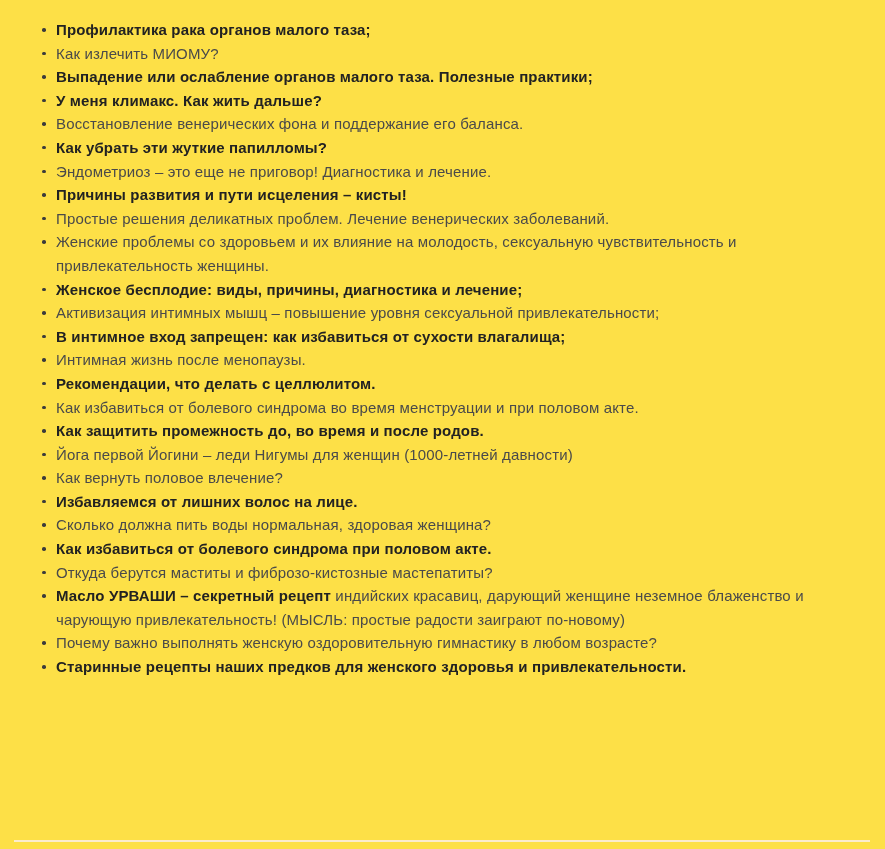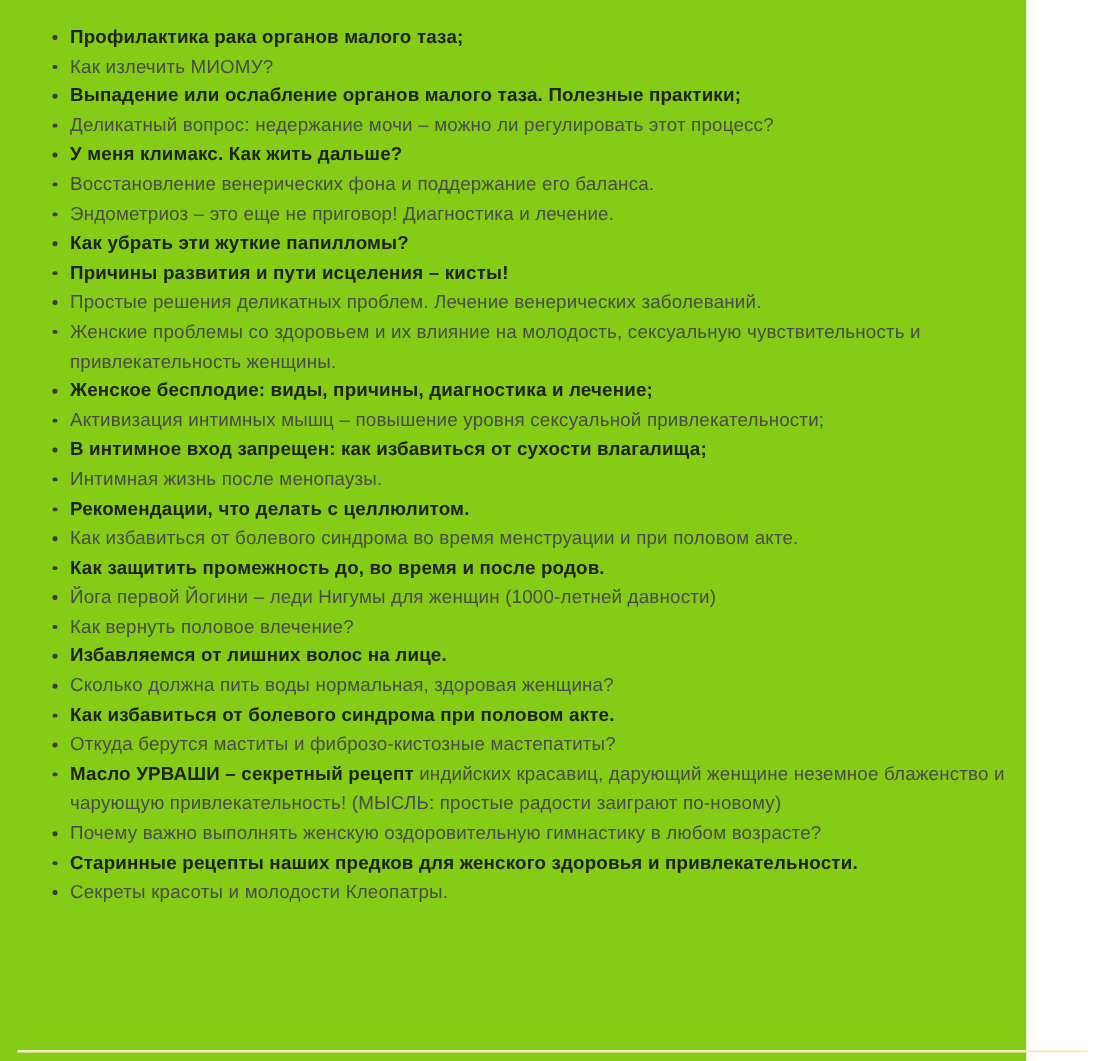--- a/index.html
+++ b/index.html
@@ -9,24 +9,24 @@
   }
   body {
     width: 885px;
     height: 849px;
     font-family: "Liberation Sans", "DejaVu Sans", sans-serif;
     overflow: hidden;
   }
 
   .page {
     position: relative;
-    width: 821px;
+    width: 885px;
     height: 849px;
     box-sizing: border-box;
-    background: #84cc16;
+    background: #fde047;
   }
 
   .topic-list {
     list-style: none;
     margin: 0;
     padding: 18px 15px 0 42px;
   }
 
   .topic-item {
     position: relative;
@@ -77,42 +77,40 @@
 </style>
 </head>
 <body>
 
 <div class="page">
 
   <ul class="topic-list">
       <li class="topic-item bold">Профилактика рака органов малого таза;</li>
       <li class="topic-item">Как излечить МИОМУ?</li>
       <li class="topic-item bold">Выпадение или ослабление органов малого таза. Полезные практики;</li>
-      <li class="topic-item">Деликатный вопрос: недержание мочи – можно ли регулировать этот процесс?</li>
       <li class="topic-item bold">У меня климакс. Как жить дальше?</li>
       <li class="topic-item">Восстановление венерических фона и поддержание его баланса.</li>
+      <li class="topic-item bold">Как убрать эти жуткие папилломы?</li>
       <li class="topic-item">Эндометриоз – это еще не приговор! Диагностика и лечение.</li>
-      <li class="topic-item bold">Как убрать эти жуткие папилломы?</li>
       <li class="topic-item bold">Причины развития и пути исцеления – кисты!</li>
       <li class="topic-item">Простые решения деликатных проблем. Лечение венерических заболеваний.</li>
       <li class="topic-item">Женские проблемы со здоровьем и их влияние на молодость, сексуальную чувствительность и привлекательность женщины.</li>
       <li class="topic-item bold">Женское бесплодие: виды, причины, диагностика и лечение;</li>
       <li class="topic-item">Активизация интимных мышц – повышение уровня сексуальной привлекательности;</li>
       <li class="topic-item bold">В интимное вход запрещен: как избавиться от сухости влагалища;</li>
       <li class="topic-item">Интимная жизнь после менопаузы.</li>
       <li class="topic-item bold">Рекомендации, что делать с целлюлитом.</li>
       <li class="topic-item">Как избавиться от болевого синдрома во время менструации и при половом акте.</li>
       <li class="topic-item bold">Как защитить промежность до, во время и после родов.</li>
       <li class="topic-item">Йога первой Йогини – леди Нигумы для женщин (1000-летней давности)</li>
       <li class="topic-item">Как вернуть половое влечение?</li>
       <li class="topic-item bold">Избавляемся от лишних волос на лице.</li>
       <li class="topic-item">Сколько должна пить воды нормальная, здоровая женщина?</li>
       <li class="topic-item bold">Как избавиться от болевого синдрома при половом акте.</li>
       <li class="topic-item">Откуда берутся маститы и фиброзо-кистозные мастепатиты?</li>
       <li class="topic-item"><span class="lead">Масло УРВАШИ – секретный рецепт</span><span class="rest"> индийских красавиц, дарующий женщине неземное блаженство и чарующую привлекательность!  (МЫСЛЬ: простые радости заиграют по-новому)</span></li>
       <li class="topic-item">Почему важно выполнять женскую оздоровительную гимнастику в любом возрасте?</li>
       <li class="topic-item bold">Старинные рецепты наших предков для женского здоровья и привлекательности.</li>
-      <li class="topic-item">Секреты красоты и молодости Клеопатры.</li>
     </ul>
 
   <div class="bottom-divider"></div>
 
 </div>
 
 </body></html>

